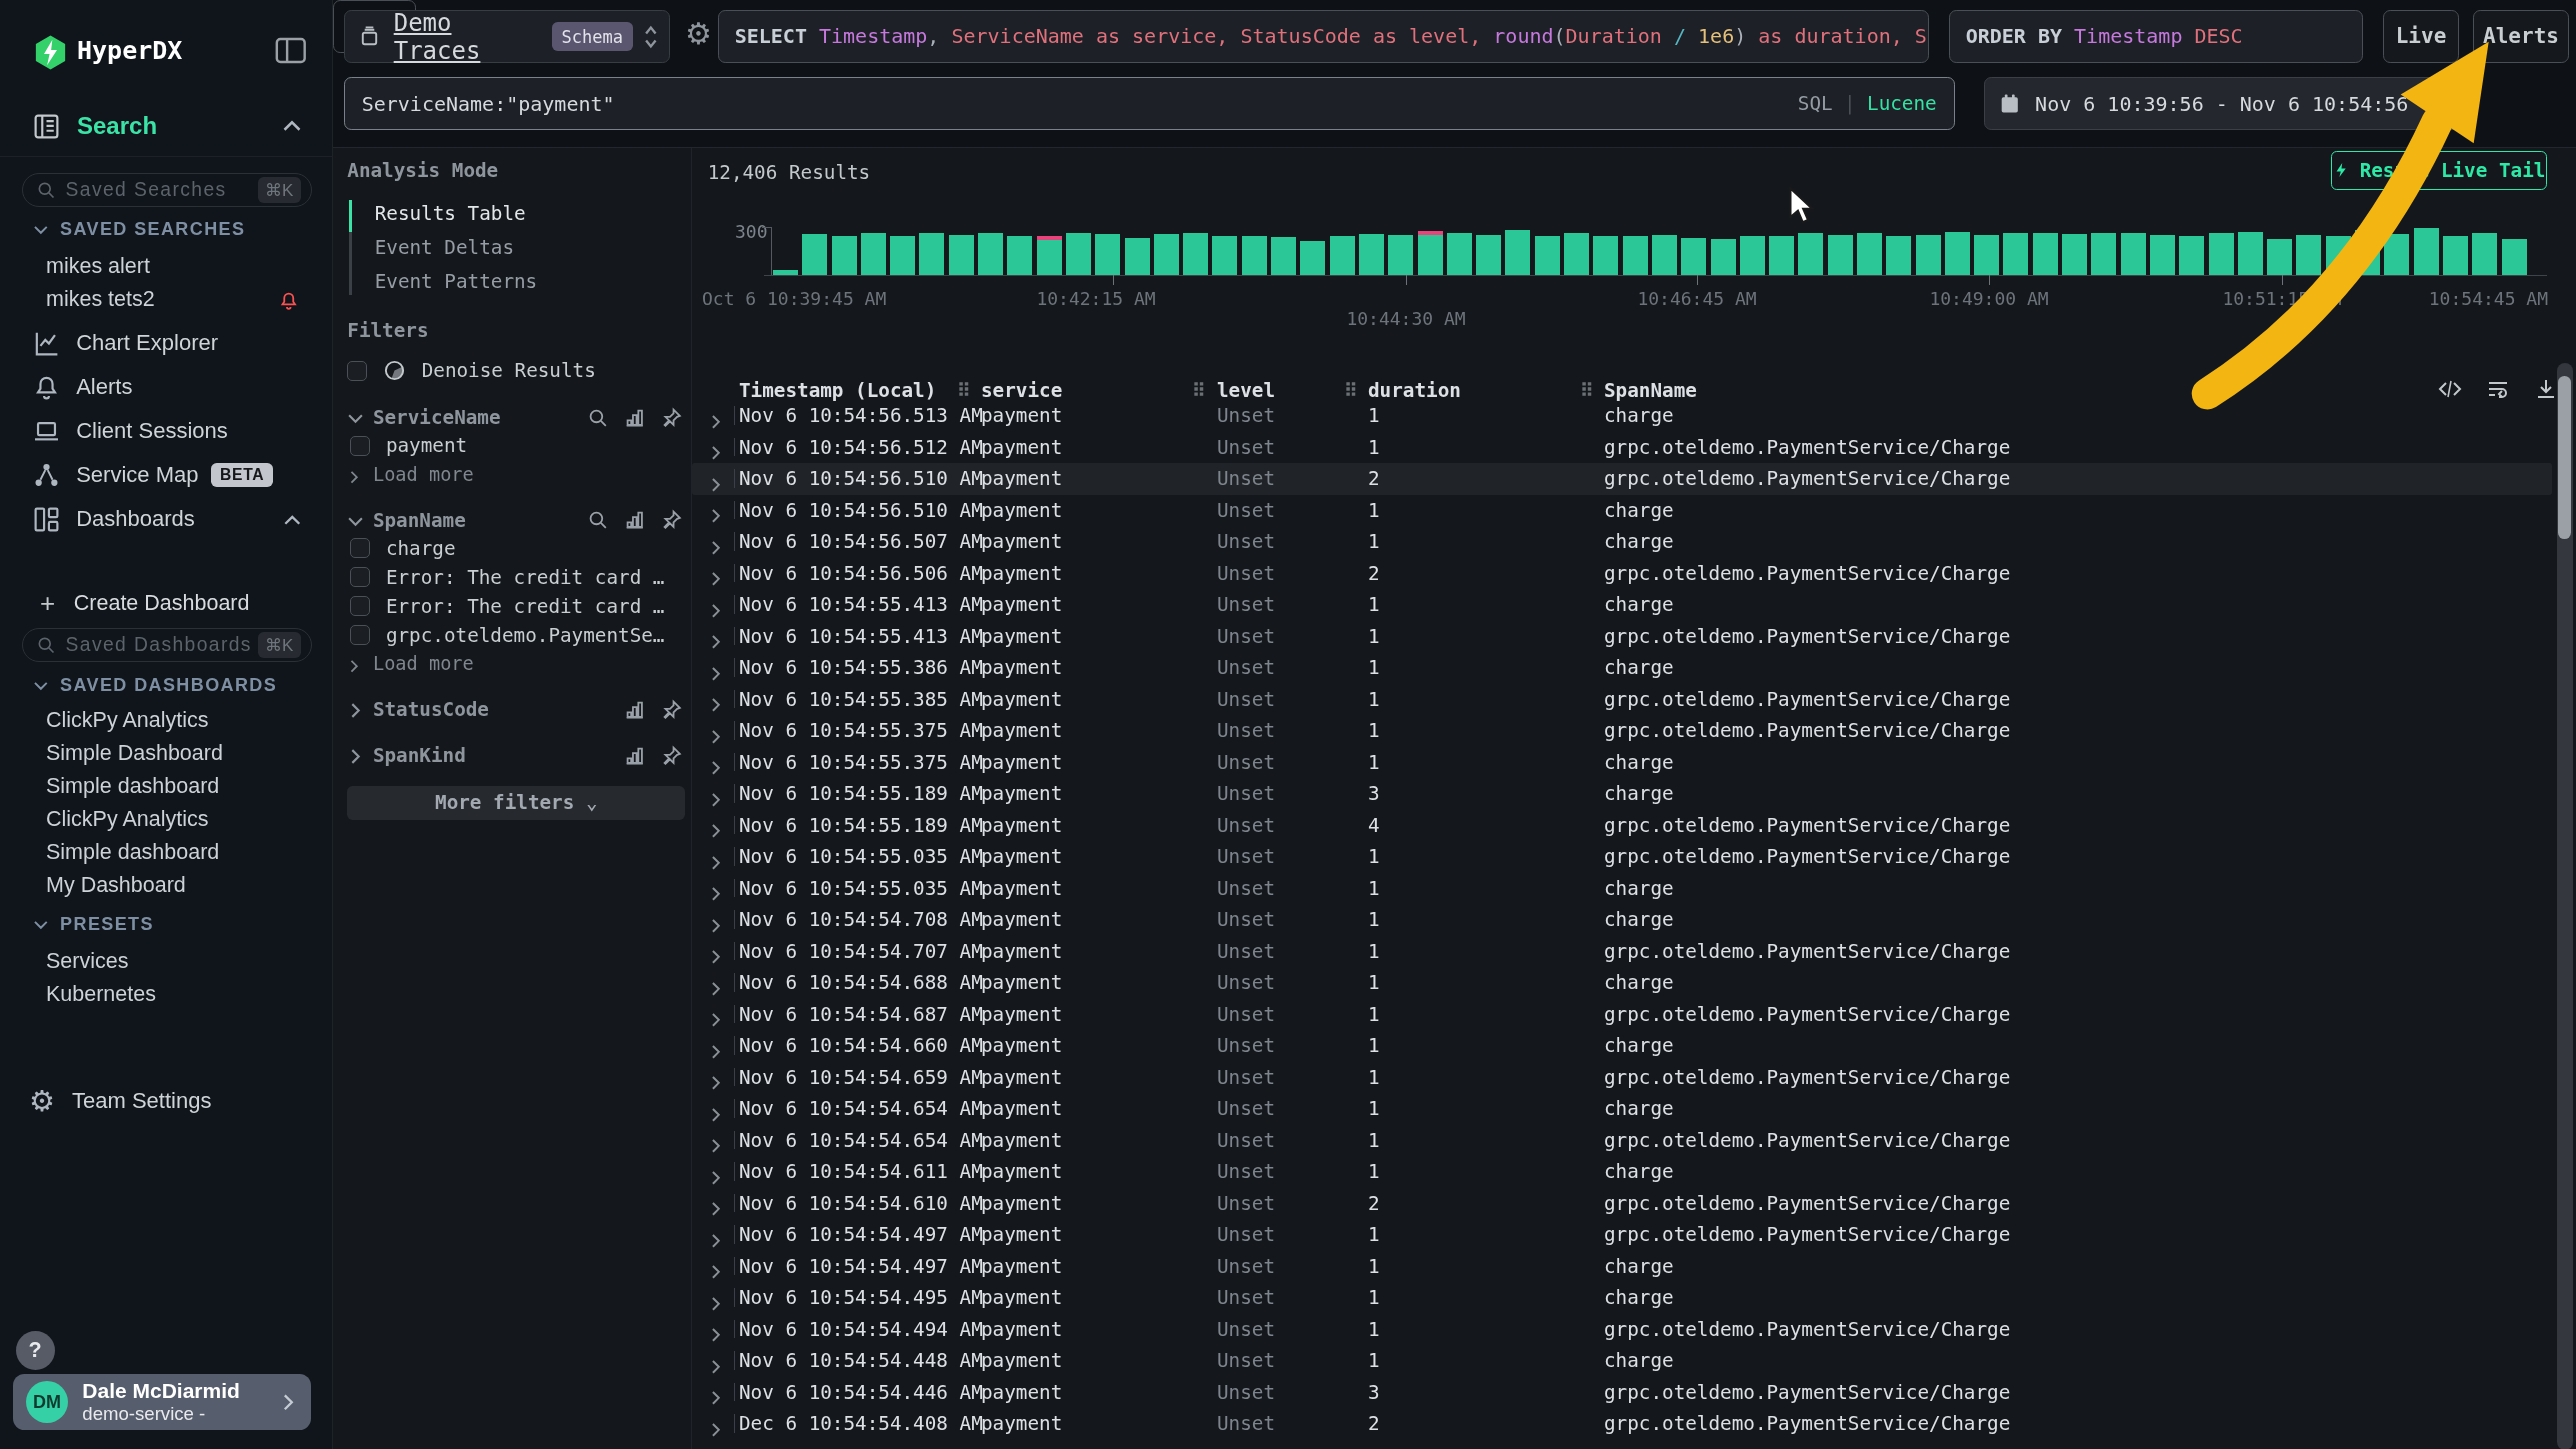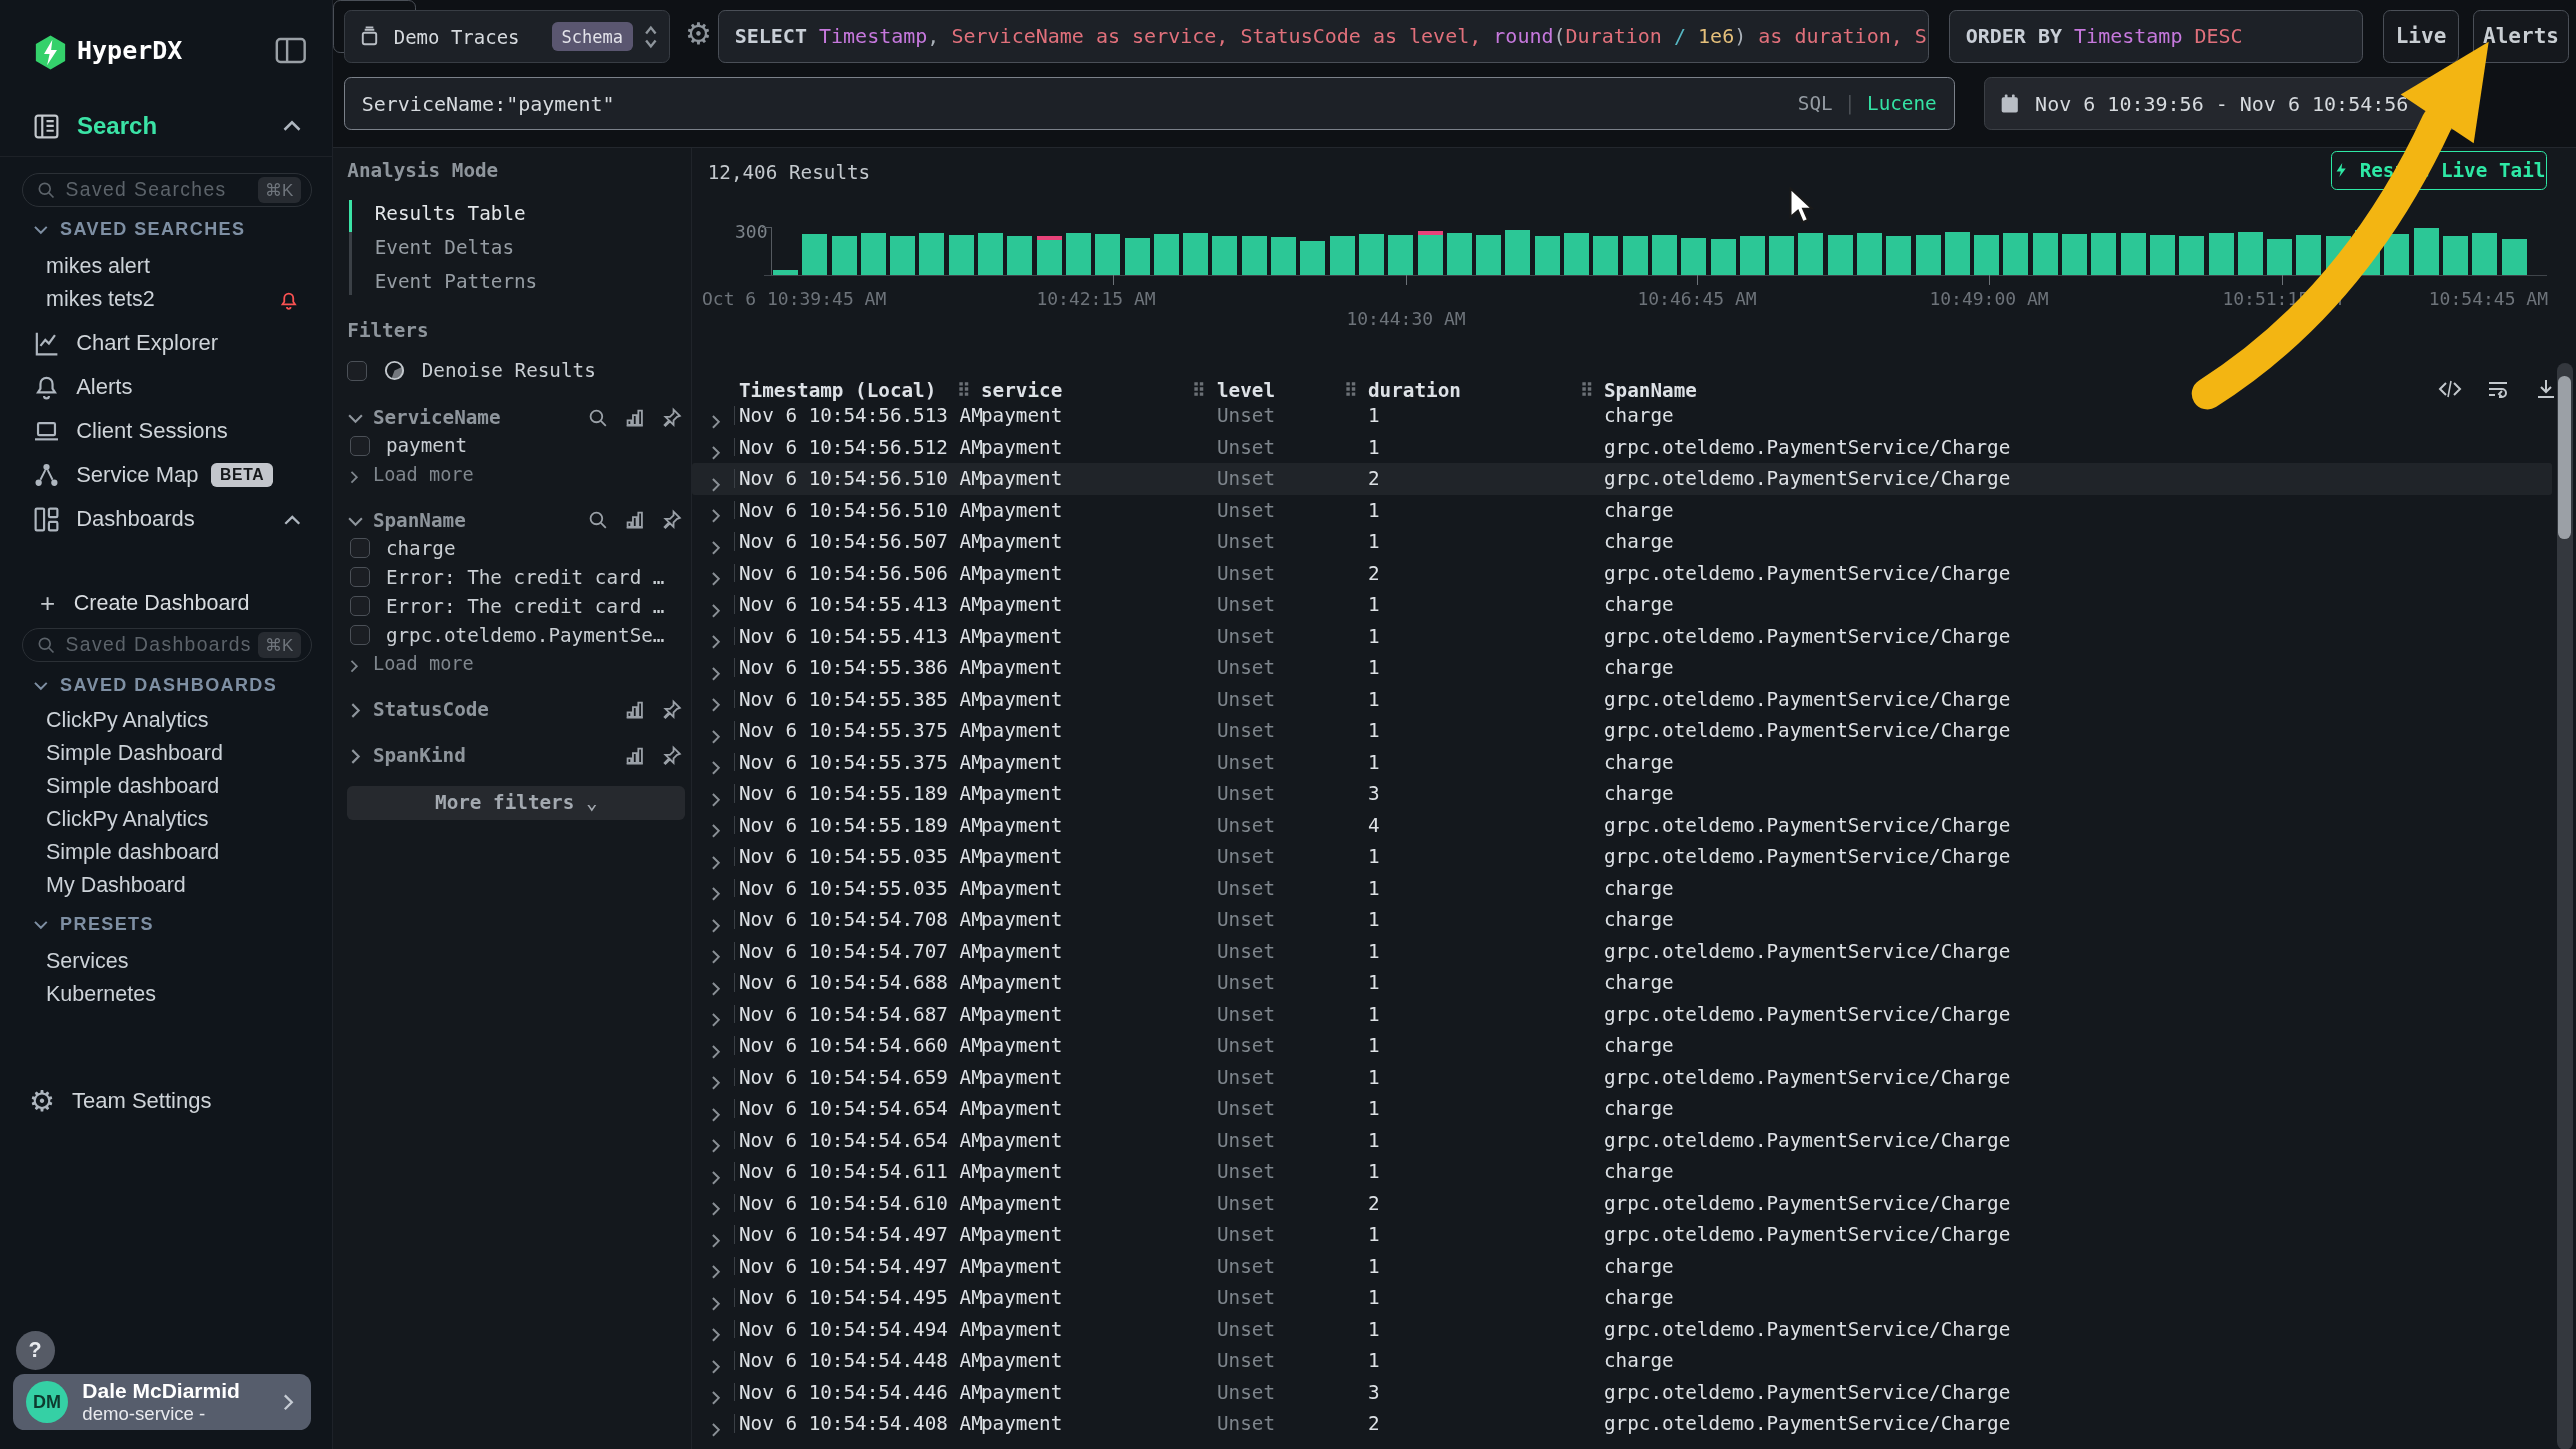--- a/index.html
+++ b/index.html
@@ -60,21 +60,21 @@
   .user-sub { font-size:18.6px; color:#e8eaee; }
   .user-chev { width:18.6px; height:18.6px; color:#c6ccd4; }
 
   
   .topbar { position:absolute; left:333px; top:0; width:2243px; height:148px;
     background:#0e1115; border-bottom:1.4px solid #23272d; }
   .box { position:absolute; background:#1d2127; border:1.4px solid #4a4f57; border-radius:7.2px; }
   .source-select { left:10.7px; top:10px; width:326px; height:53px; border-color:#383d44;
      display:flex; align-items:center; padding:0 10px 0 13px; }
   .source-select .dbico { width:23px; height:23px; color:#b9bec5; flex:0 0 auto;}
-  .source-select .src-lbl { font-size:19px; color:#d6dade; margin-left:13px; flex:1;}
+  .source-select .src-lbl { font-size:24px; color:#d6dade; margin-left:13px; flex:1;text-decoration:underline;}
   .badge-schema { background:#5a5670; color:#e3e3ea; font-size:17px; border-radius:5.7px; padding:4.3px 10px; }
   .updown { width:15.7px; height:26px; color:#8e959c; margin-left:10px; }
   .gear-btn { position:absolute; left:352px; top:15.7px; font-size:30px; color:#8e959c;
      font-family:"DejaVu Sans",sans-serif; }
   .code-box { overflow:hidden; white-space:nowrap; line-height:50px; padding:0 15.7px; font-size:20px; }
   .sql-editor { left:385px; top:10px; width:1211px; height:53px; }
   .order-editor { left:1616px; top:10px; width:414px; height:53px; }
   .tk-kw{color:#c9cfd7;font-weight:bold} .tk-fld{color:#c678dd} .tk-idt{color:#e0707b}
   .tk-op{color:#56b6c2} .tk-num{color:#e5c07b} .tk-pln{color:#aab1b9}
   .btn { position:absolute; top:10px; height:53px; border:1.4px solid #4a4f57; border-radius:7.2px;
@@ -977,21 +977,21 @@
           <span class="c-svc">payment</span>
           <span class="c-lvl">Unset</span>
           <span class="c-dur">3</span>
           <span class="c-span">grpc.oteldemo.PaymentService/Charge</span>
         </div>
         <div class="trow">
           <span class="rchev"><svg viewBox="0 0 16 16" fill="none" stroke="currentColor" stroke-width="2">
               <path d="M5 2l6 6-6 6"></path>
             </svg></span>
           <span class="rdiv"></span>
-          <span class="c-ts">Nov 6 10:54:54.408 AM</span>
+          <span class="c-ts">Dec 6 10:54:54.408 AM</span>
           <span class="c-svc">payment</span>
           <span class="c-lvl">Unset</span>
           <span class="c-dur">2</span>
           <span class="c-span">grpc.oteldemo.PaymentService/Charge</span>
         </div>
       </div>
     <div class="vscroll">
         <div class="thumb"></div>
       </div>
   </div>

